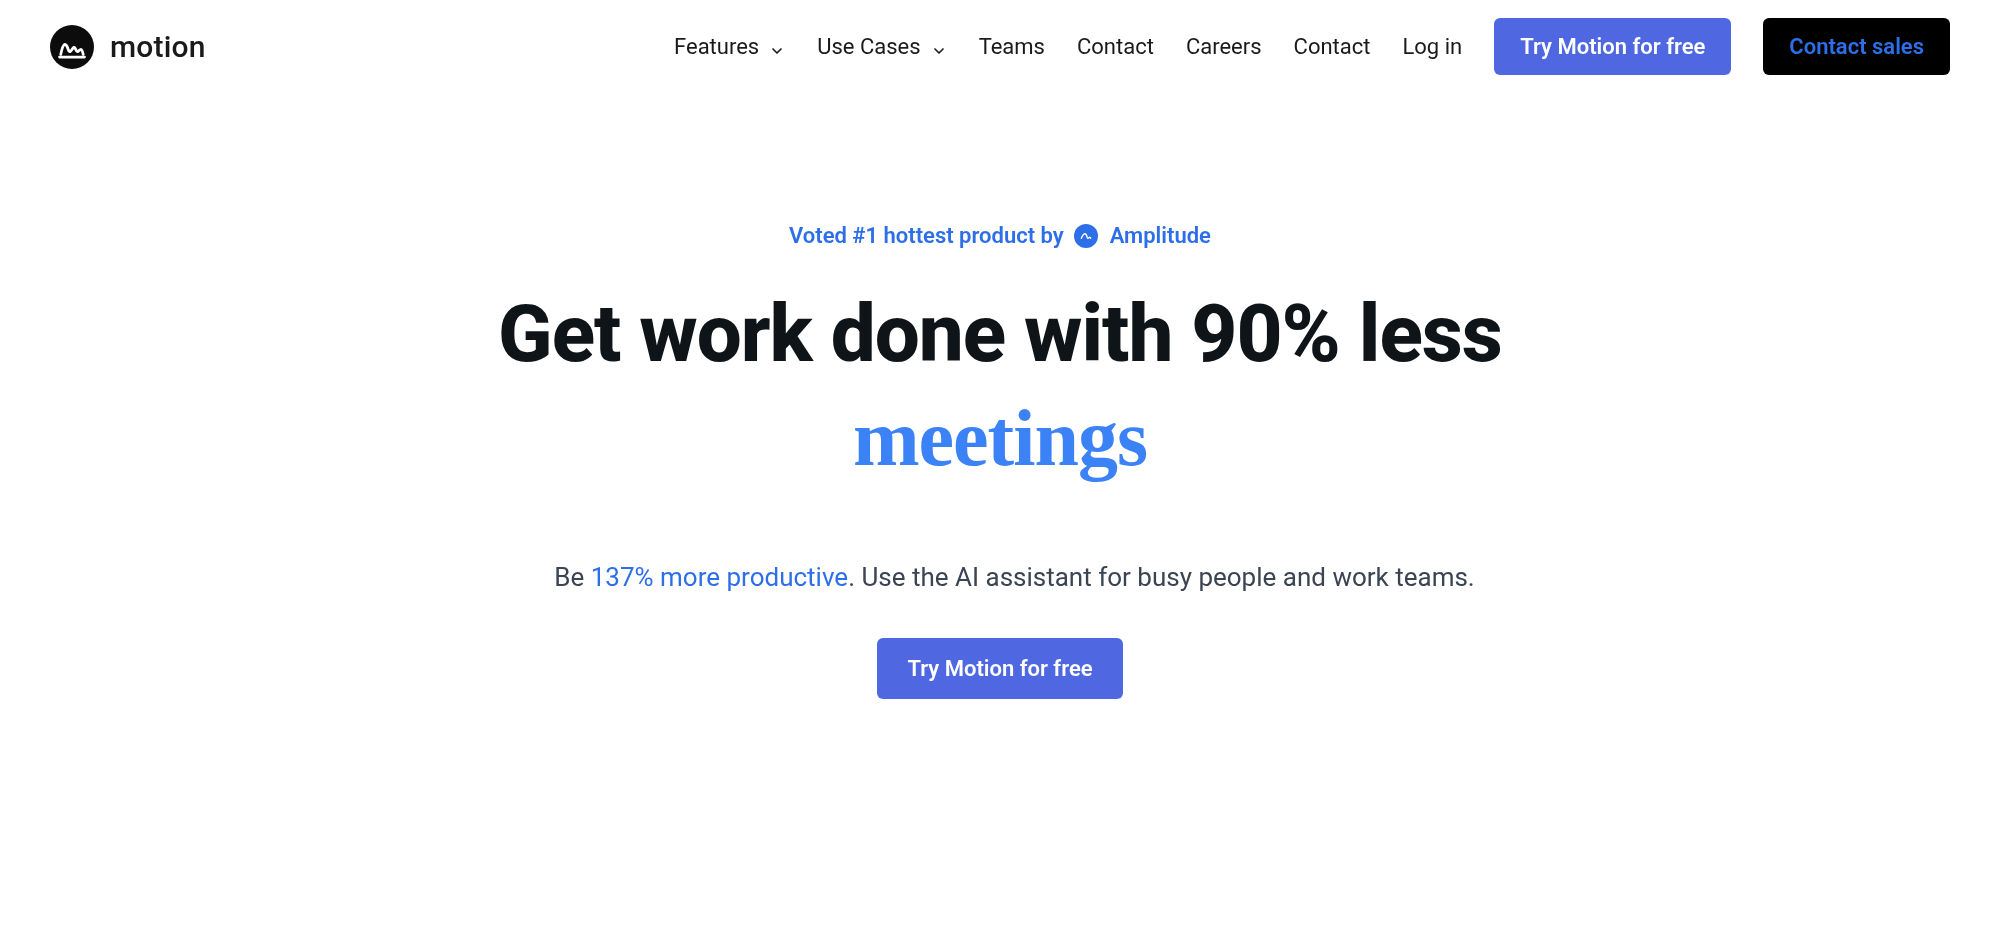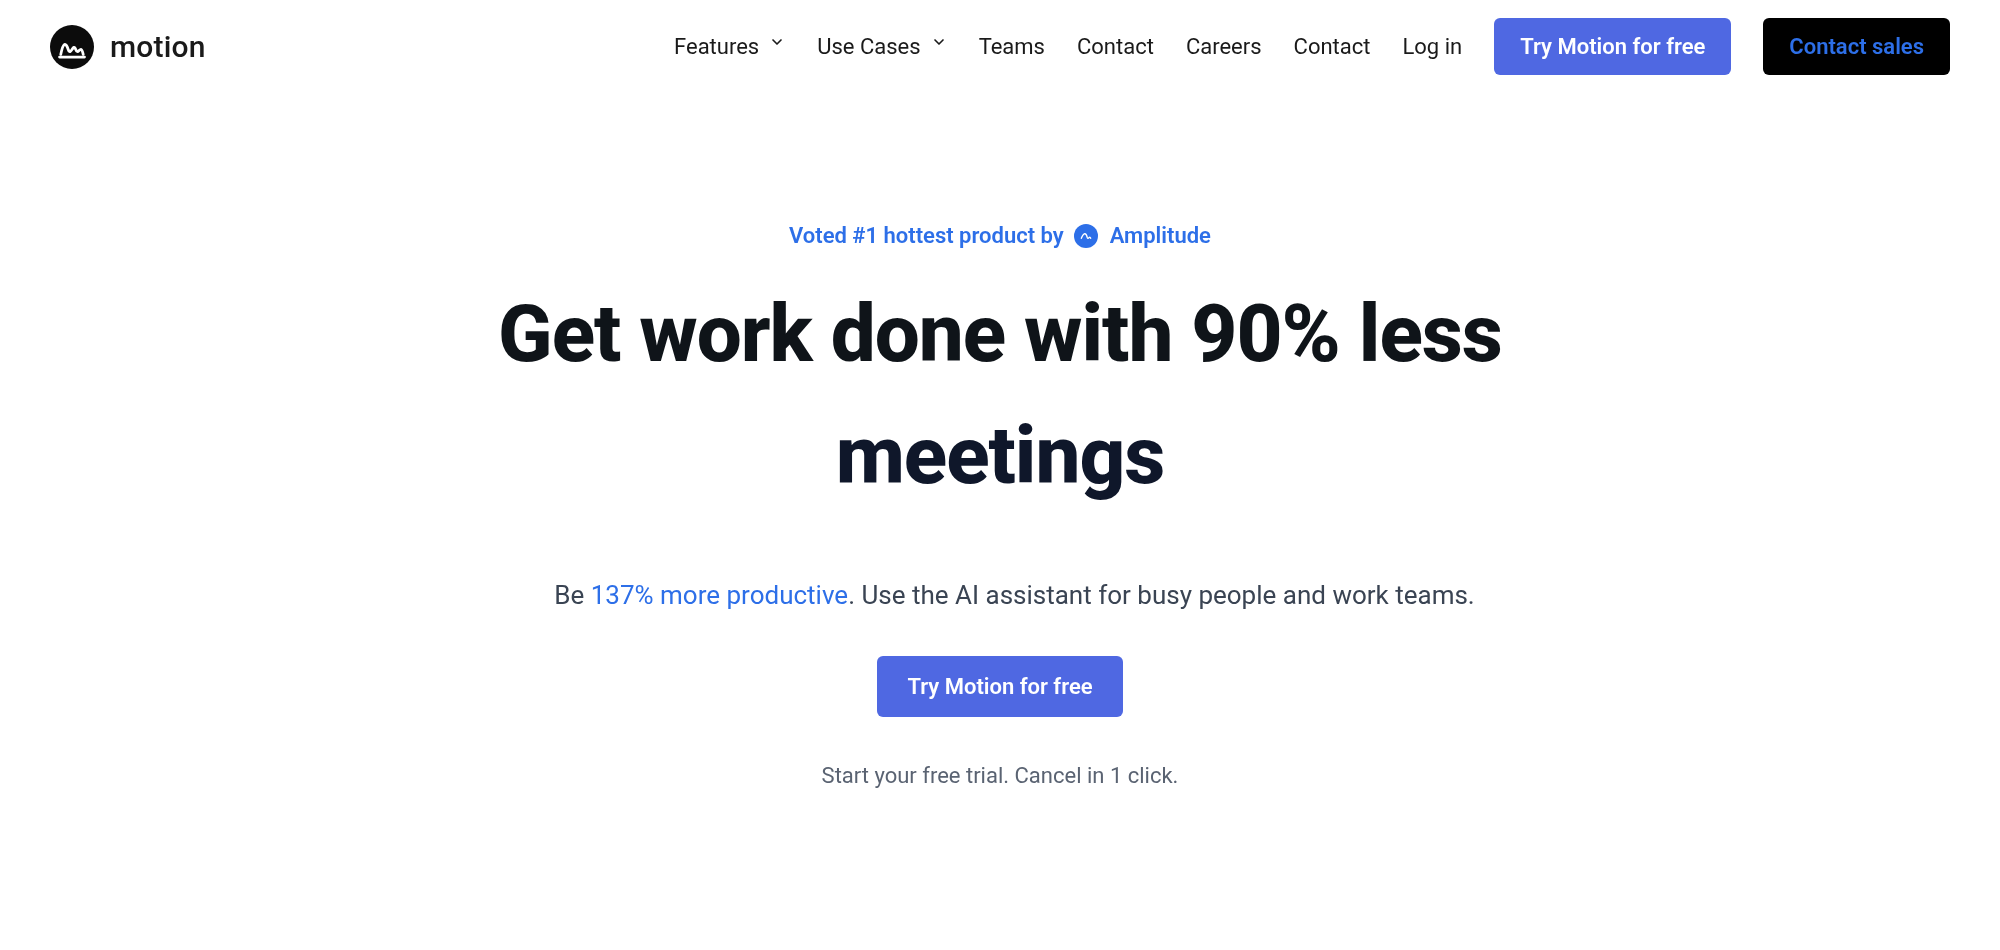--- a/index.html
+++ b/index.html
@@ -37,21 +37,21 @@
       letter-spacing: 0.2px;
       color: #1a1a1a;
     }
     .nav {
       display: flex;
       align-items: center;
       gap: 32px;
     }
     .nav-item {
       display: flex;
-      align-items: flex-start;
+      align-items: flex-end;
       gap: 10px;
       font-size: 22px;
       color: #1a1a1a;
       cursor: pointer;
     }
     .chev { width: 16px; height: 16px; }
     .btn {
       border: none;
       cursor: pointer;
       font-weight: 600;
@@ -91,23 +91,23 @@
     .headline {
       font-size: 80px;
       font-weight: 800;
       line-height: 1.3;
       margin-top: 34px;
       color: #0f1419;
       letter-spacing: -1px;
     }
     .headline-meetings {
       display: block;
-      color: #0f172a;
+      color: #3b82f6;
       font-weight: 800;
-      margin-top: 18px;
+      font-family: Liberation Serif, serif;
     }
     .subline {
       margin-top: 72px;
       font-size: 26px;
       color: #3a4453;
       padding-left: 29px;
     }
     .subline .highlight { color: #2d6fe8; }
     .hero-cta { margin-top: 46px; }
     .hero-cta .btn { font-size: 22px; padding: 18px 30px; }
@@ -189,15 +189,14 @@
   </h1>
 
   <p class="subline">
     <span>Be </span><span class="highlight">137% more productive</span><span>. Use the AI assistant for busy people and work teams.</span>
   </p>
 
   <div class="hero-cta">
     <button class="btn btn-primary">Try Motion for free</button>
   </div>
 
-  <p class="trial-note">Start your free trial. Cancel in 1 click.</p>
 
 </main>
 
 </body></html>

